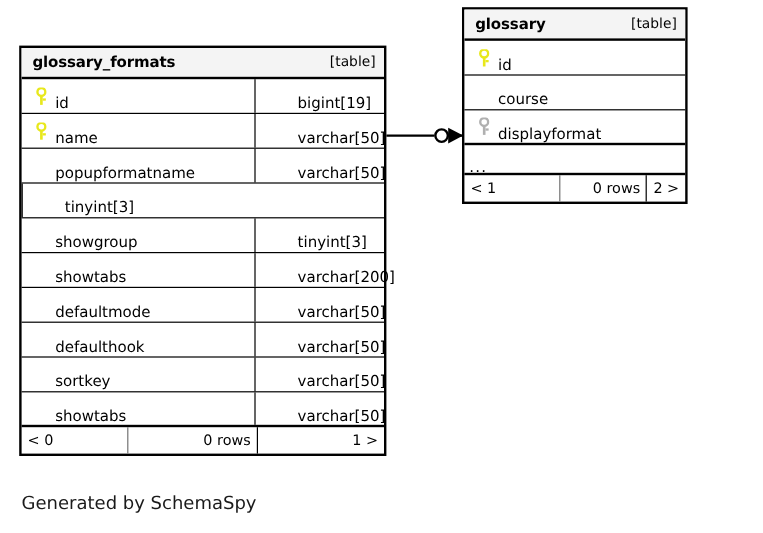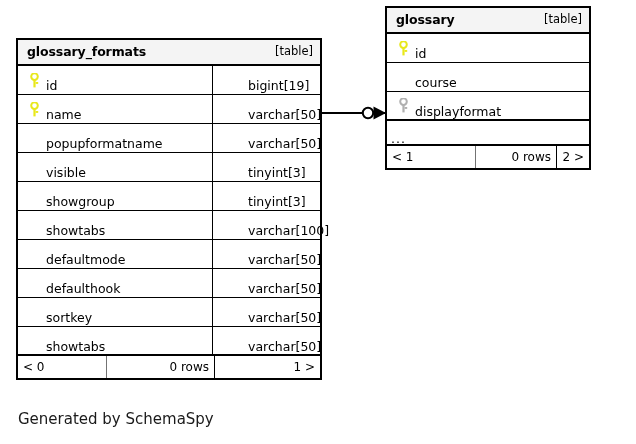--- a/index.html
+++ b/index.html
@@ -230,24 +230,20 @@
         <div class="col-name no-key">
           <span class="key-slot"></span>
           <span class="col-label">popupformatname</span>
         </div>
         <div class="col-type">
           <span class="col-label">varchar[50]</span>
         </div>
       </div>
 
       <div class="col-row">
-        <div class="col-name no-key">
-          <span class="key-slot"></span>
-          <span class="col-label">visible</span>
-        </div>
         <div class="col-type">
           <span class="col-label">tinyint[3]</span>
         </div>
       </div>
 
       <div class="col-row">
         <div class="col-name no-key">
           <span class="key-slot"></span>
           <span class="col-label">showgroup</span>
         </div>
@@ -255,21 +251,21 @@
           <span class="col-label">tinyint[3]</span>
         </div>
       </div>
 
       <div class="col-row">
         <div class="col-name no-key">
           <span class="key-slot"></span>
           <span class="col-label">showtabs</span>
         </div>
         <div class="col-type">
-          <span class="col-label">varchar[100]</span>
+          <span class="col-label">varchar[200]</span>
         </div>
       </div>
 
       <div class="col-row">
         <div class="col-name no-key">
           <span class="key-slot"></span>
           <span class="col-label">defaultmode</span>
         </div>
         <div class="col-type">
           <span class="col-label">varchar[50]</span>
@@ -315,21 +311,21 @@
       <div class="foot-cell foot-rows">
         <span>0 rows</span>
       </div>
       <div class="foot-cell foot-next">
         <span>1 &gt;</span>
       </div>
     </div>
 
   </div>
 
-  <div class="entity table-b" style="left:385px; top:6px; width:206px;text-align:right;">
+  <div class="entity table-b" style="left:385px; top:6px; width:188px;text-align:right;">
 
     <div class="entity-header">
       <span class="entity-title">glossary</span>
       <span class="entity-kind">[table]</span>
     </div>
 
     <div class="cols">
 
       <div class="col-row">
         <div class="col-name">

